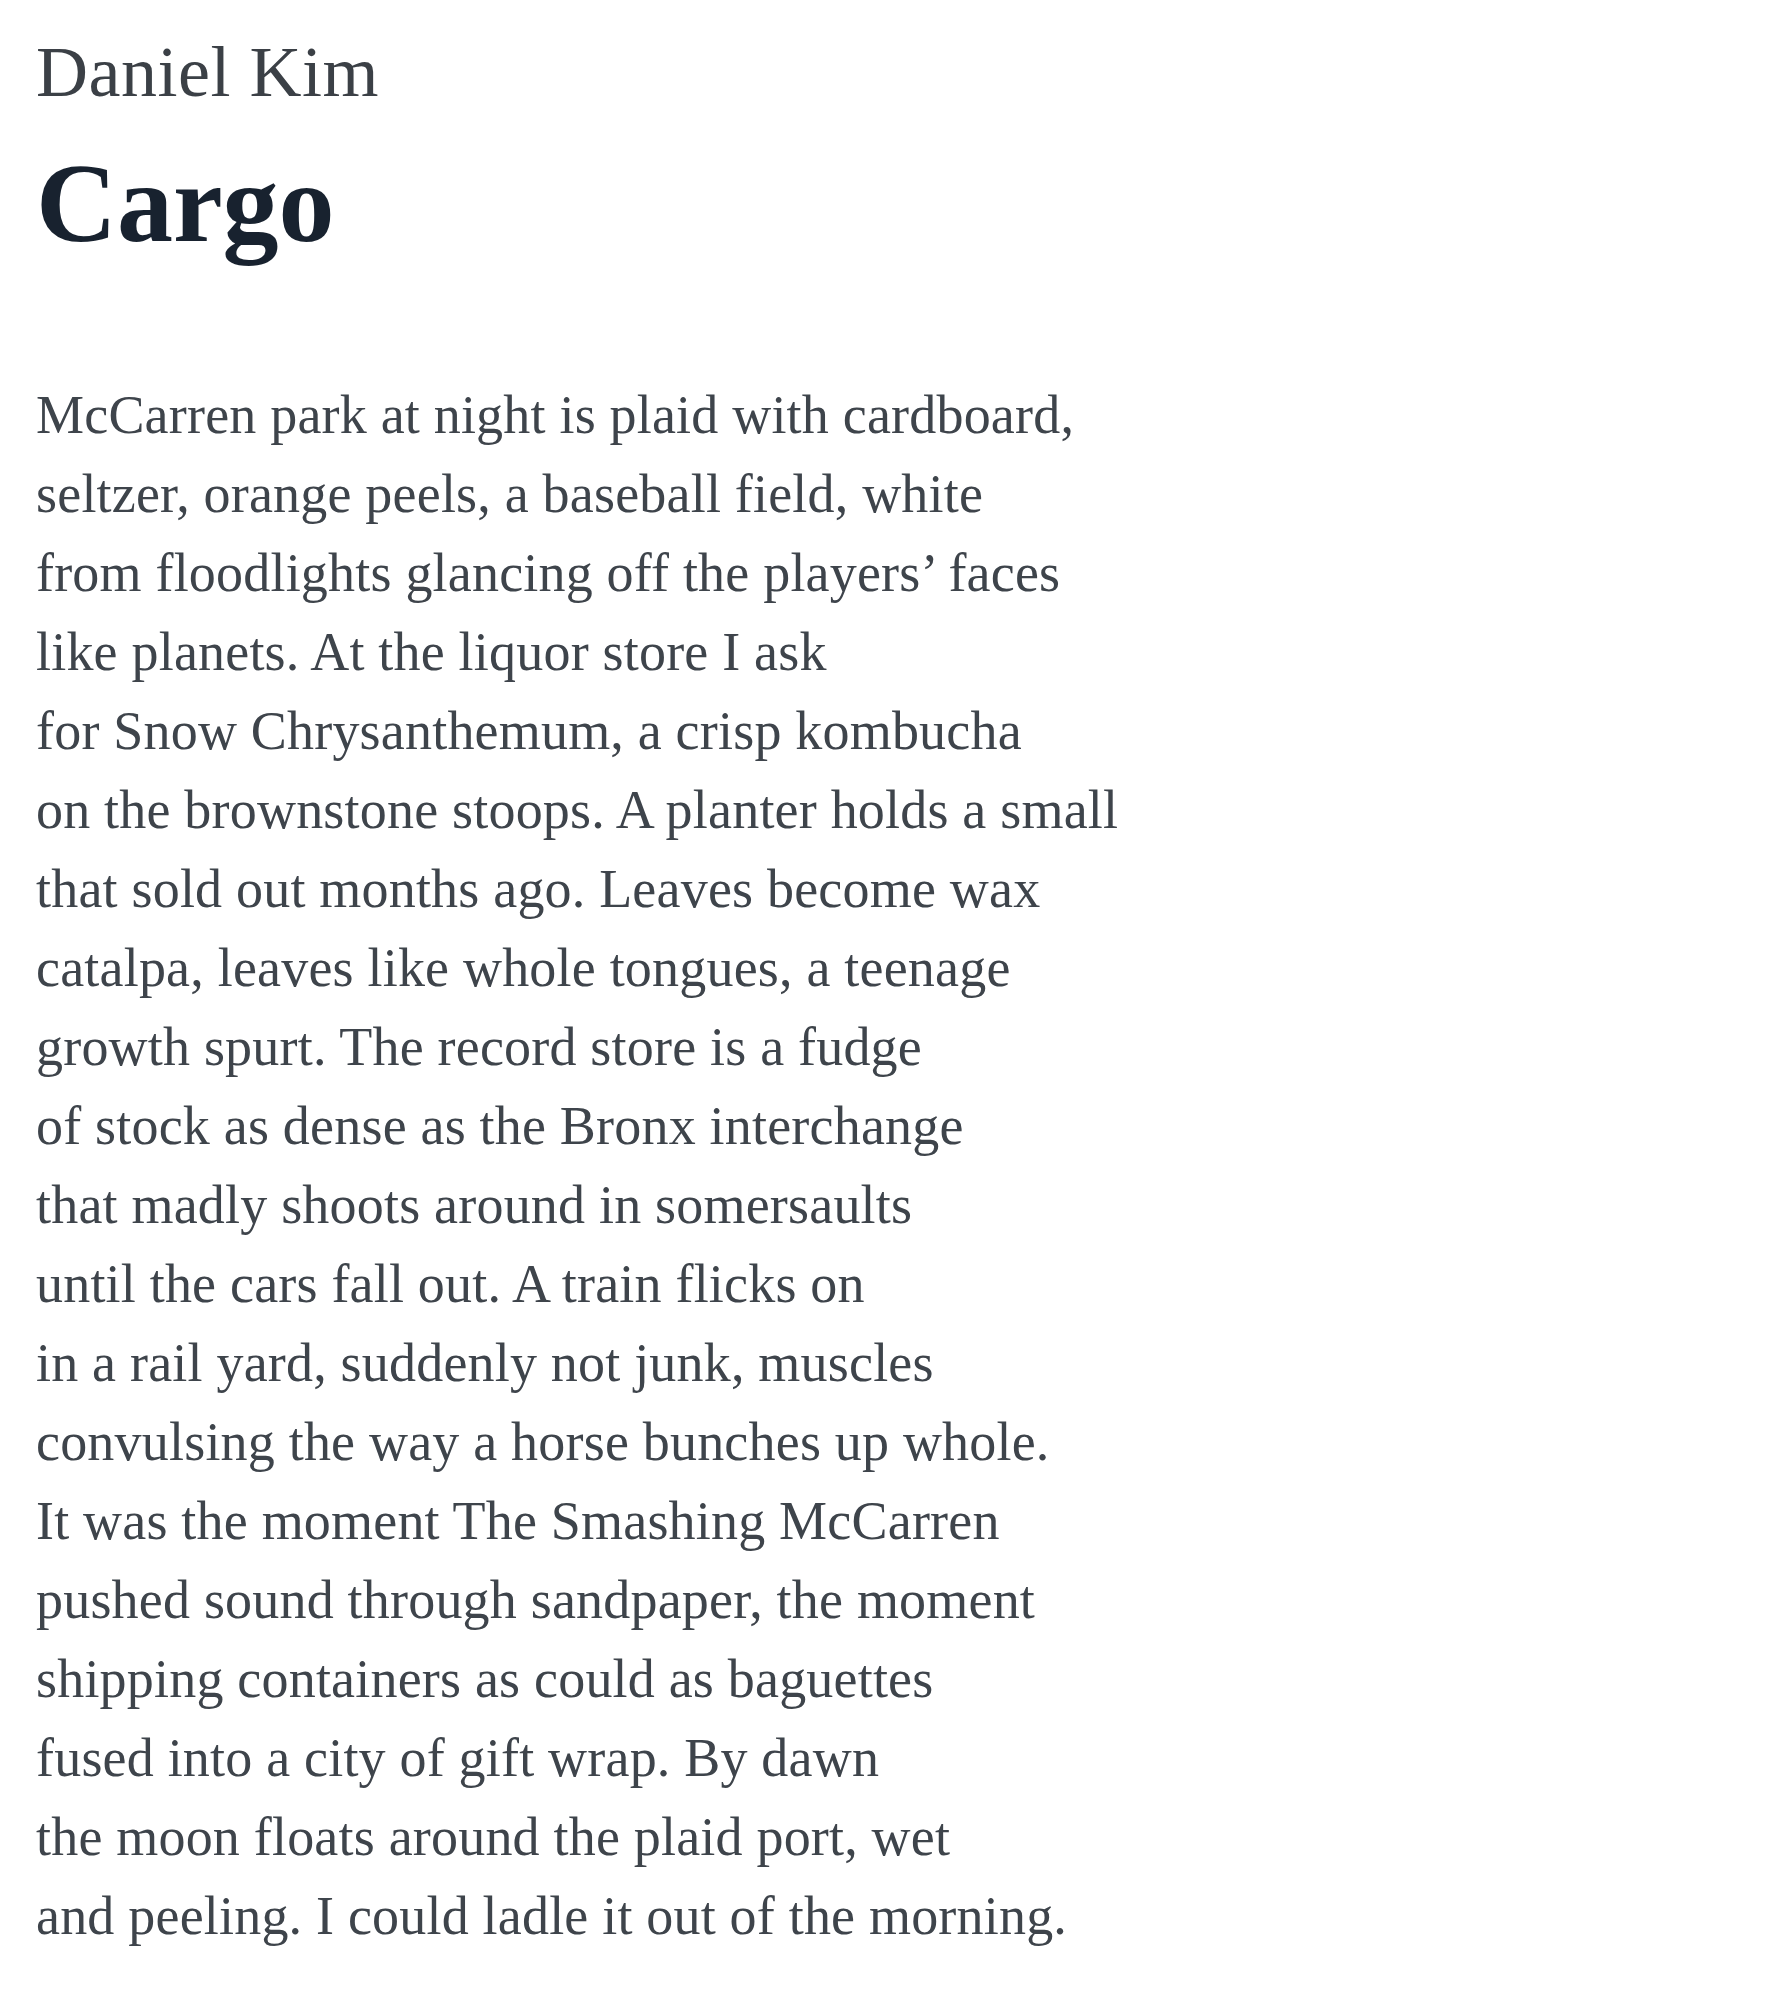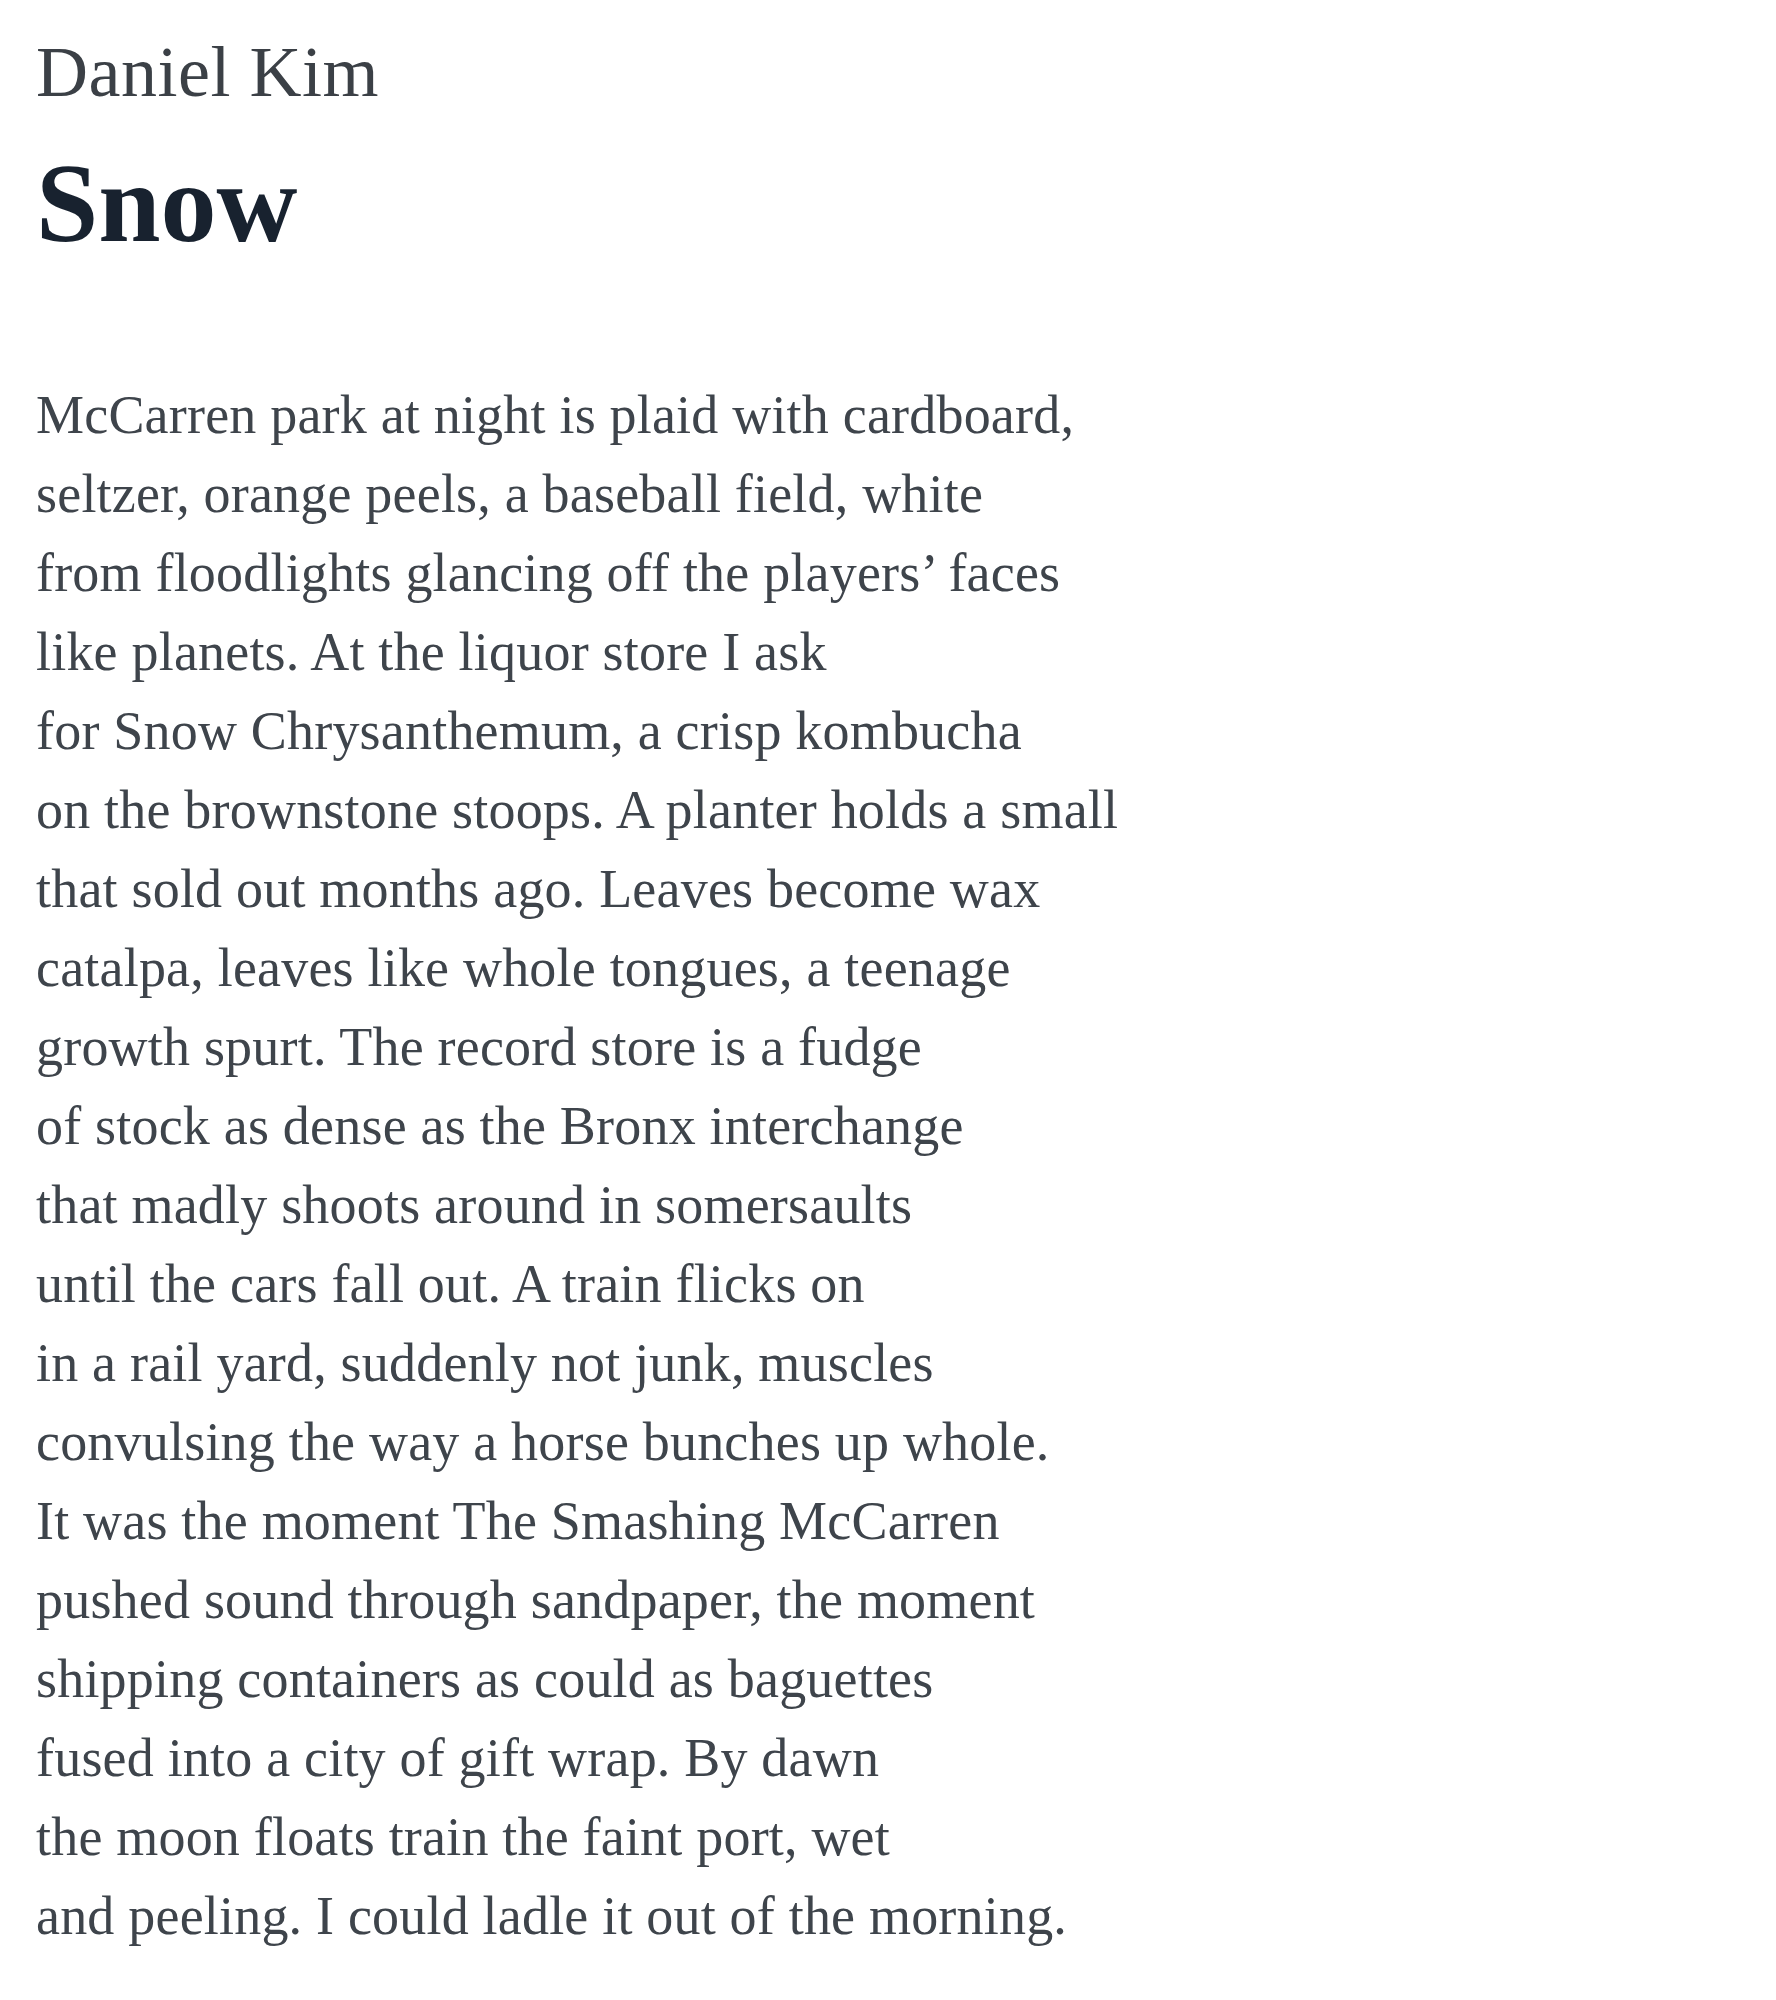--- a/index.html
+++ b/index.html
@@ -40,21 +40,21 @@
   .poem .line {
     white-space: pre;
   }
 </style>
 </head>
 <body>
 
 <main class="page">
   <header>
     <div class="author">Daniel Kim</div>
-    <h1 class="title">Snow</h1>
+    <h1 class="title">Cargo</h1>
   </header>
 
   <section class="poem">
     <div class="line">McCarren park at night is plaid with cardboard,</div>
     <div class="line">seltzer, orange peels, a baseball field, white</div>
     <div class="line">from floodlights glancing off the players’ faces</div>
     <div class="line">like planets. At the liquor store I ask</div>
     <div class="line">for Snow Chrysanthemum, a crisp kombucha</div>
     <div class="line">on the brownstone stoops. A planter holds a small</div>
     <div class="line">that sold out months ago. Leaves become wax</div>
@@ -62,16 +62,16 @@
     <div class="line">growth spurt. The record store is a fudge</div>
     <div class="line">of stock as dense as the Bronx interchange</div>
     <div class="line">that madly shoots around in somersaults</div>
     <div class="line">until the cars fall out. A train flicks on</div>
     <div class="line">in a rail yard, suddenly not junk, muscles</div>
     <div class="line">convulsing the way a horse bunches up whole.</div>
     <div class="line">It was the moment The Smashing McCarren</div>
     <div class="line">pushed sound through sandpaper, the moment</div>
     <div class="line">shipping containers as could as baguettes</div>
     <div class="line">fused into a city of gift wrap. By dawn</div>
-    <div class="line">the moon floats train the faint port, wet</div>
+    <div class="line">the moon floats around the plaid port, wet</div>
     <div class="line">and peeling. I could ladle it out of the morning.</div>
   </section>
 </main>
 
 </body></html>

